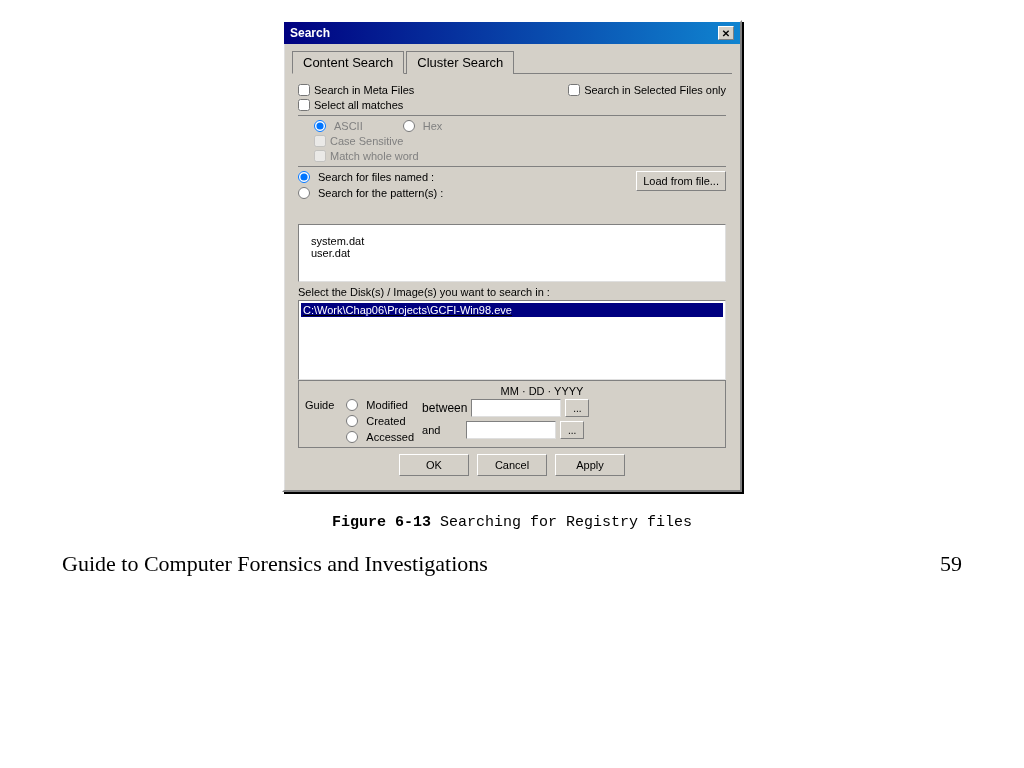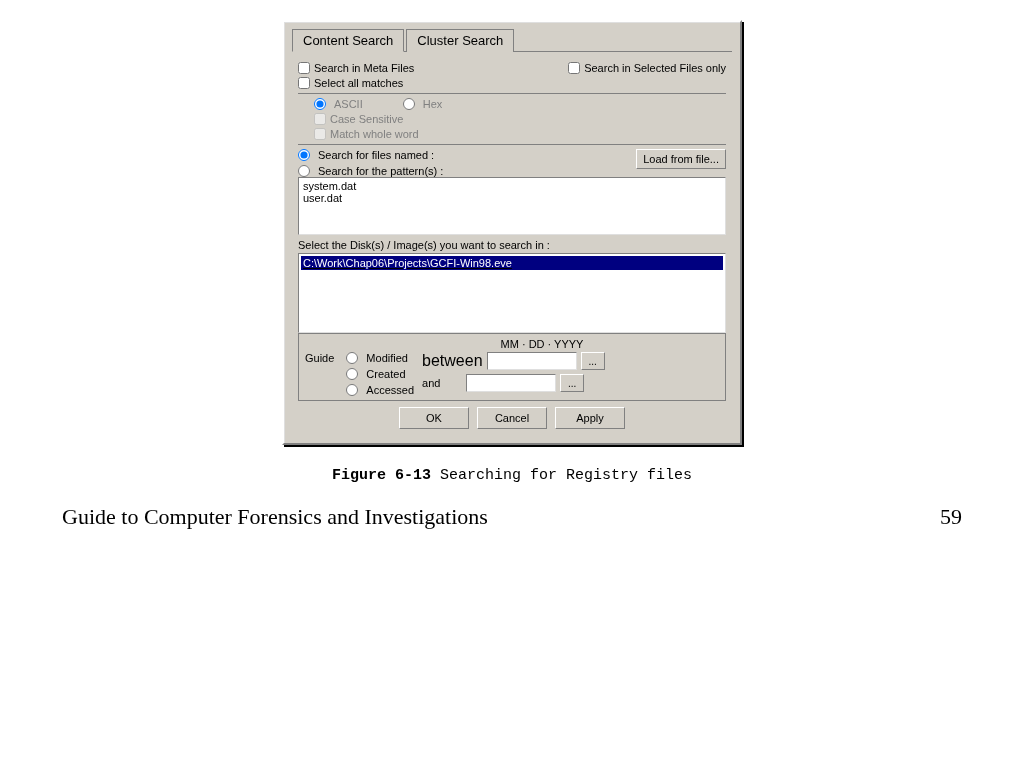--- a/index.html
+++ b/index.html
@@ -167,22 +167,23 @@
     
     .listbox {
       width: 100%;
       height: 58px;
       background: white;
       border: 1px solid;
       border-color: #808080 #dfdfdf #dfdfdf #808080;
       overflow-y: auto;
       overflow-x: auto;
       font-size: 11px;
-      padding: 2px;
+      padding: 10px;
       margin-bottom: 4px;
+      margin-top: 25px;
     }
 
     .listbox-item {
       padding: 0 2px;
       font-size: 11px;
     }
 
     
     .disk-label {
       font-size: 11px;
@@ -337,20 +338,24 @@
       margin: 4px 0;
     }
   </style>
 </head>
 <body>
 
 <div class="page-wrapper">
 
   <div class="dialog">
 
+    <div class="title-bar">
+      <span class="title-bar-text">Search</span>
+      <div class="title-bar-close">✕</div>
+    </div>
 
     <div class="dialog-content">
 
       <div class="tabs">
         <div class="tab active">
           <span>Content Search</span>
         </div>
         <div class="tab">
           <span>Cluster Search</span>
         </div>
@@ -447,21 +452,21 @@
                 <span>Created</span>
               </label>
               <label class="radio-label">
                 <input type="radio" name="datetype" style="">
                 <span>Accessed</span>
               </label>
             </div>
 
             <div class="date-rows">
               <div class="date-row-item">
-                <span style="font-size:16px; min-width:40px;">between</span>
+                <span style="font-size:12px; min-width:40px;">between</span>
                 <input type="text" class="filter-input" style="">
                 <button class="filter-btn">...</button>
               </div>
               <div class="date-row-item">
                 <span style="font-size:11px; min-width:40px;">and</span>
                 <input type="text" class="filter-input" style="">
                 <button class="filter-btn">...</button>
               </div>
             </div>
           </div>

